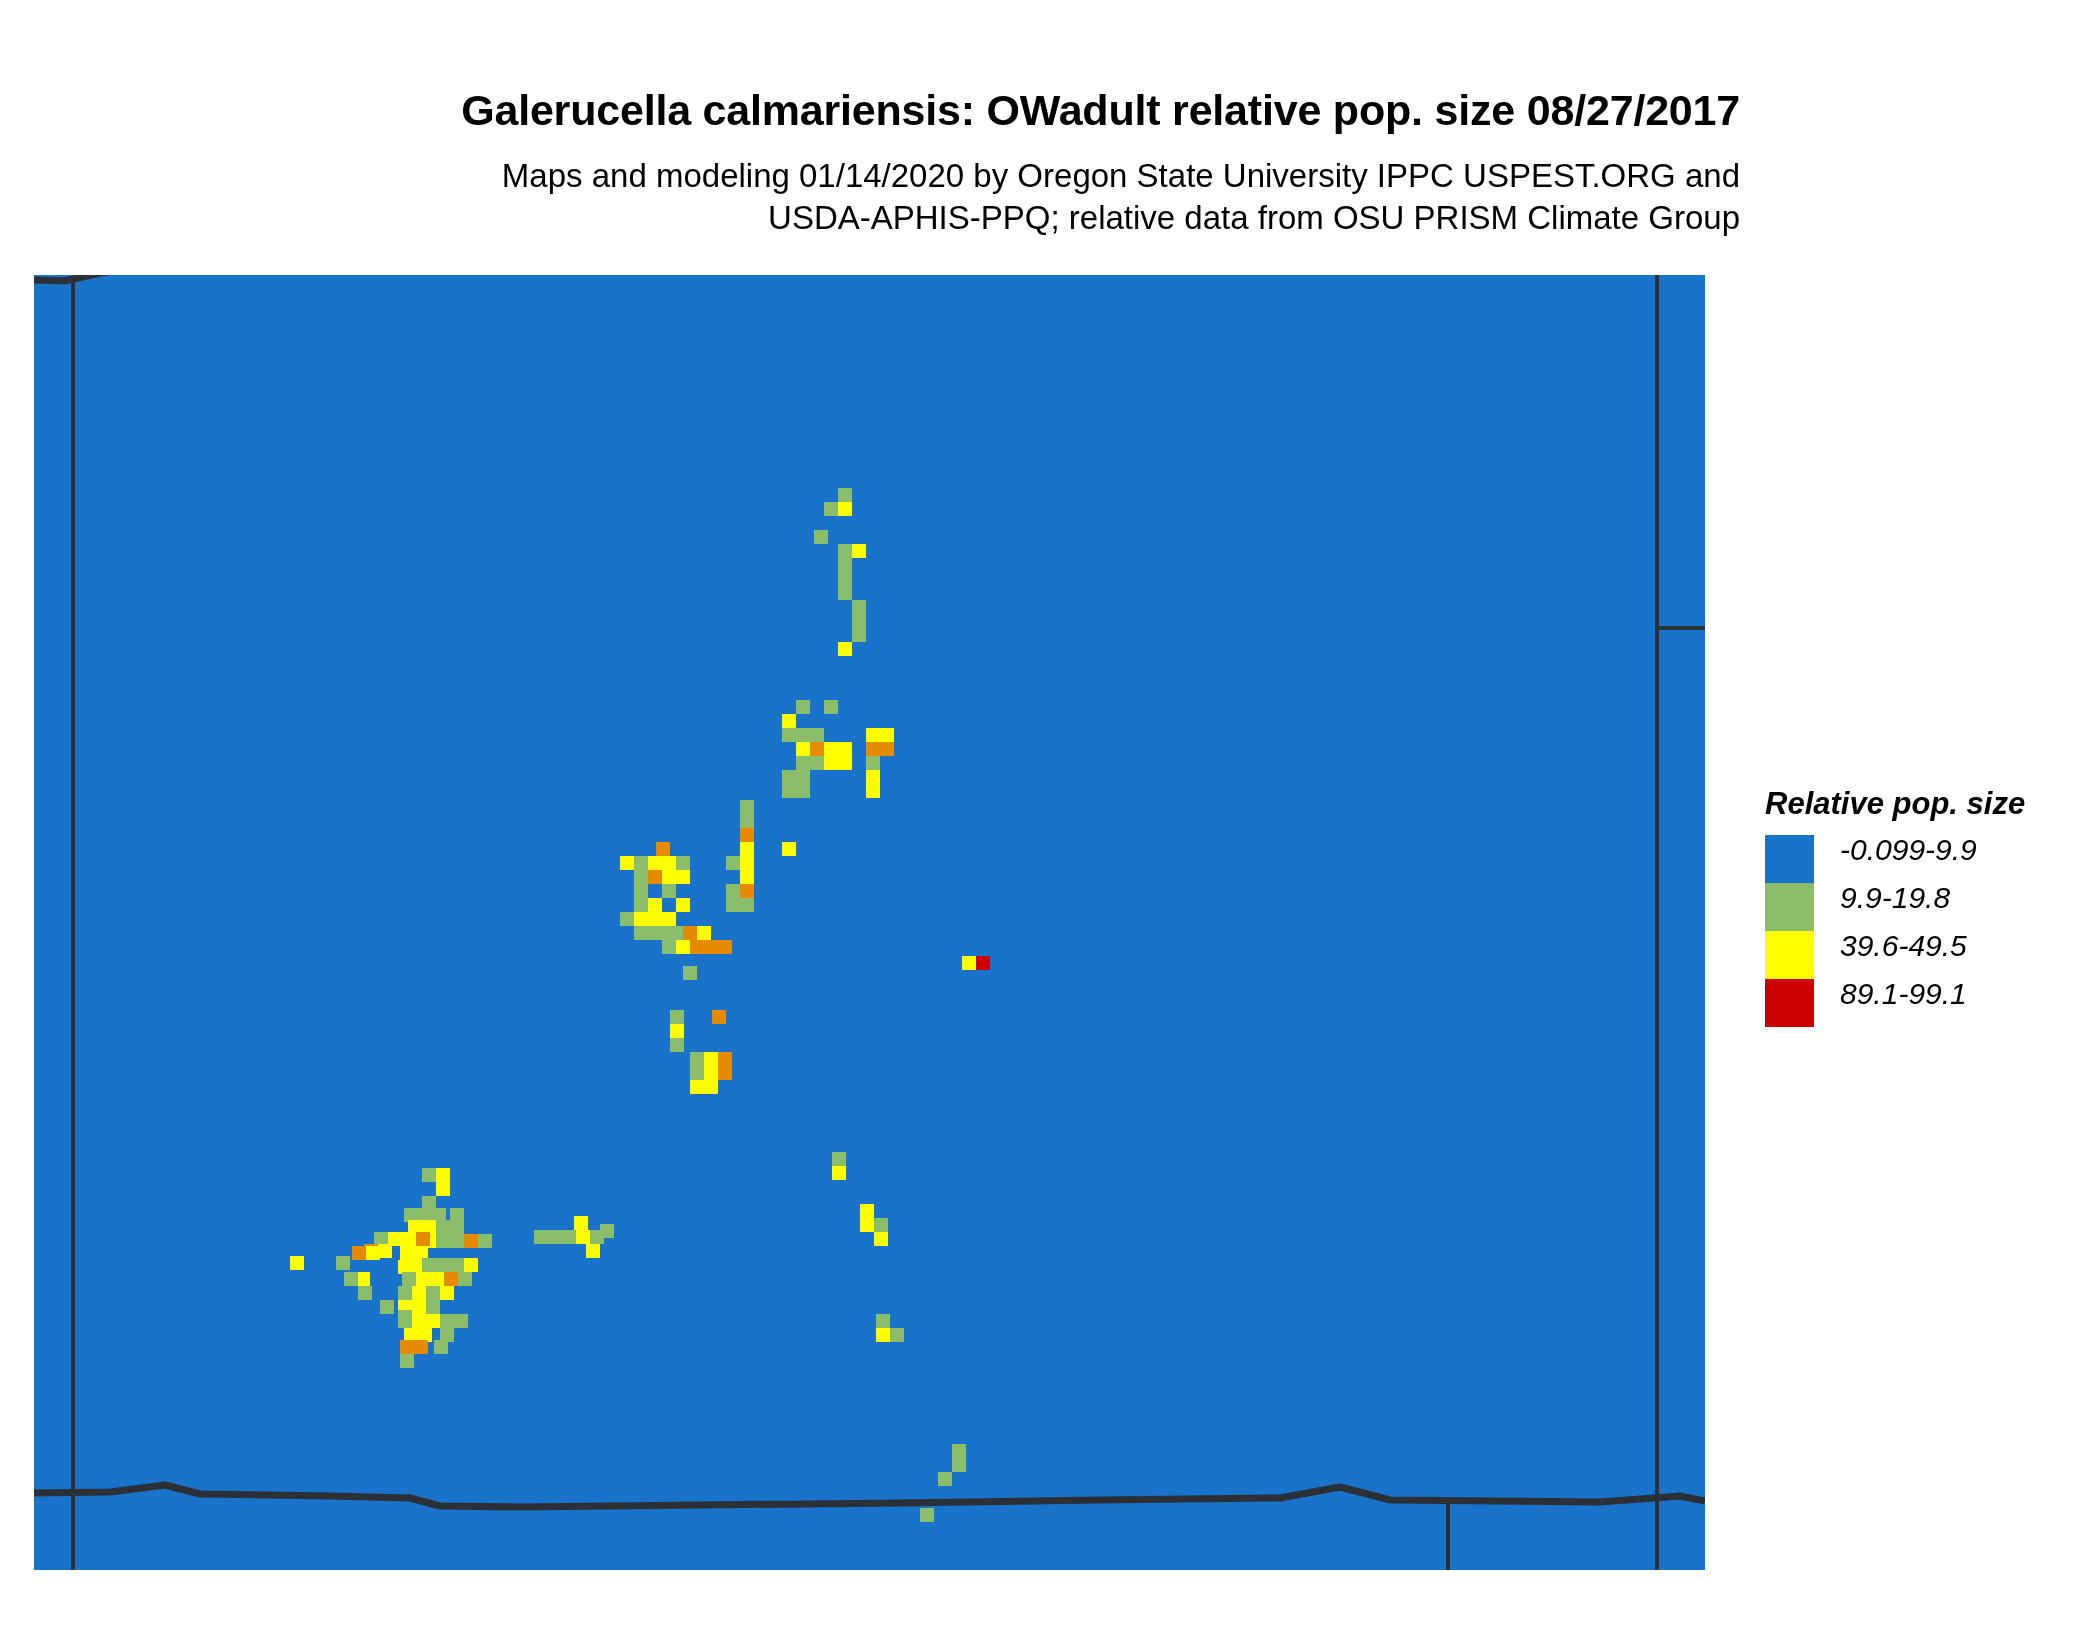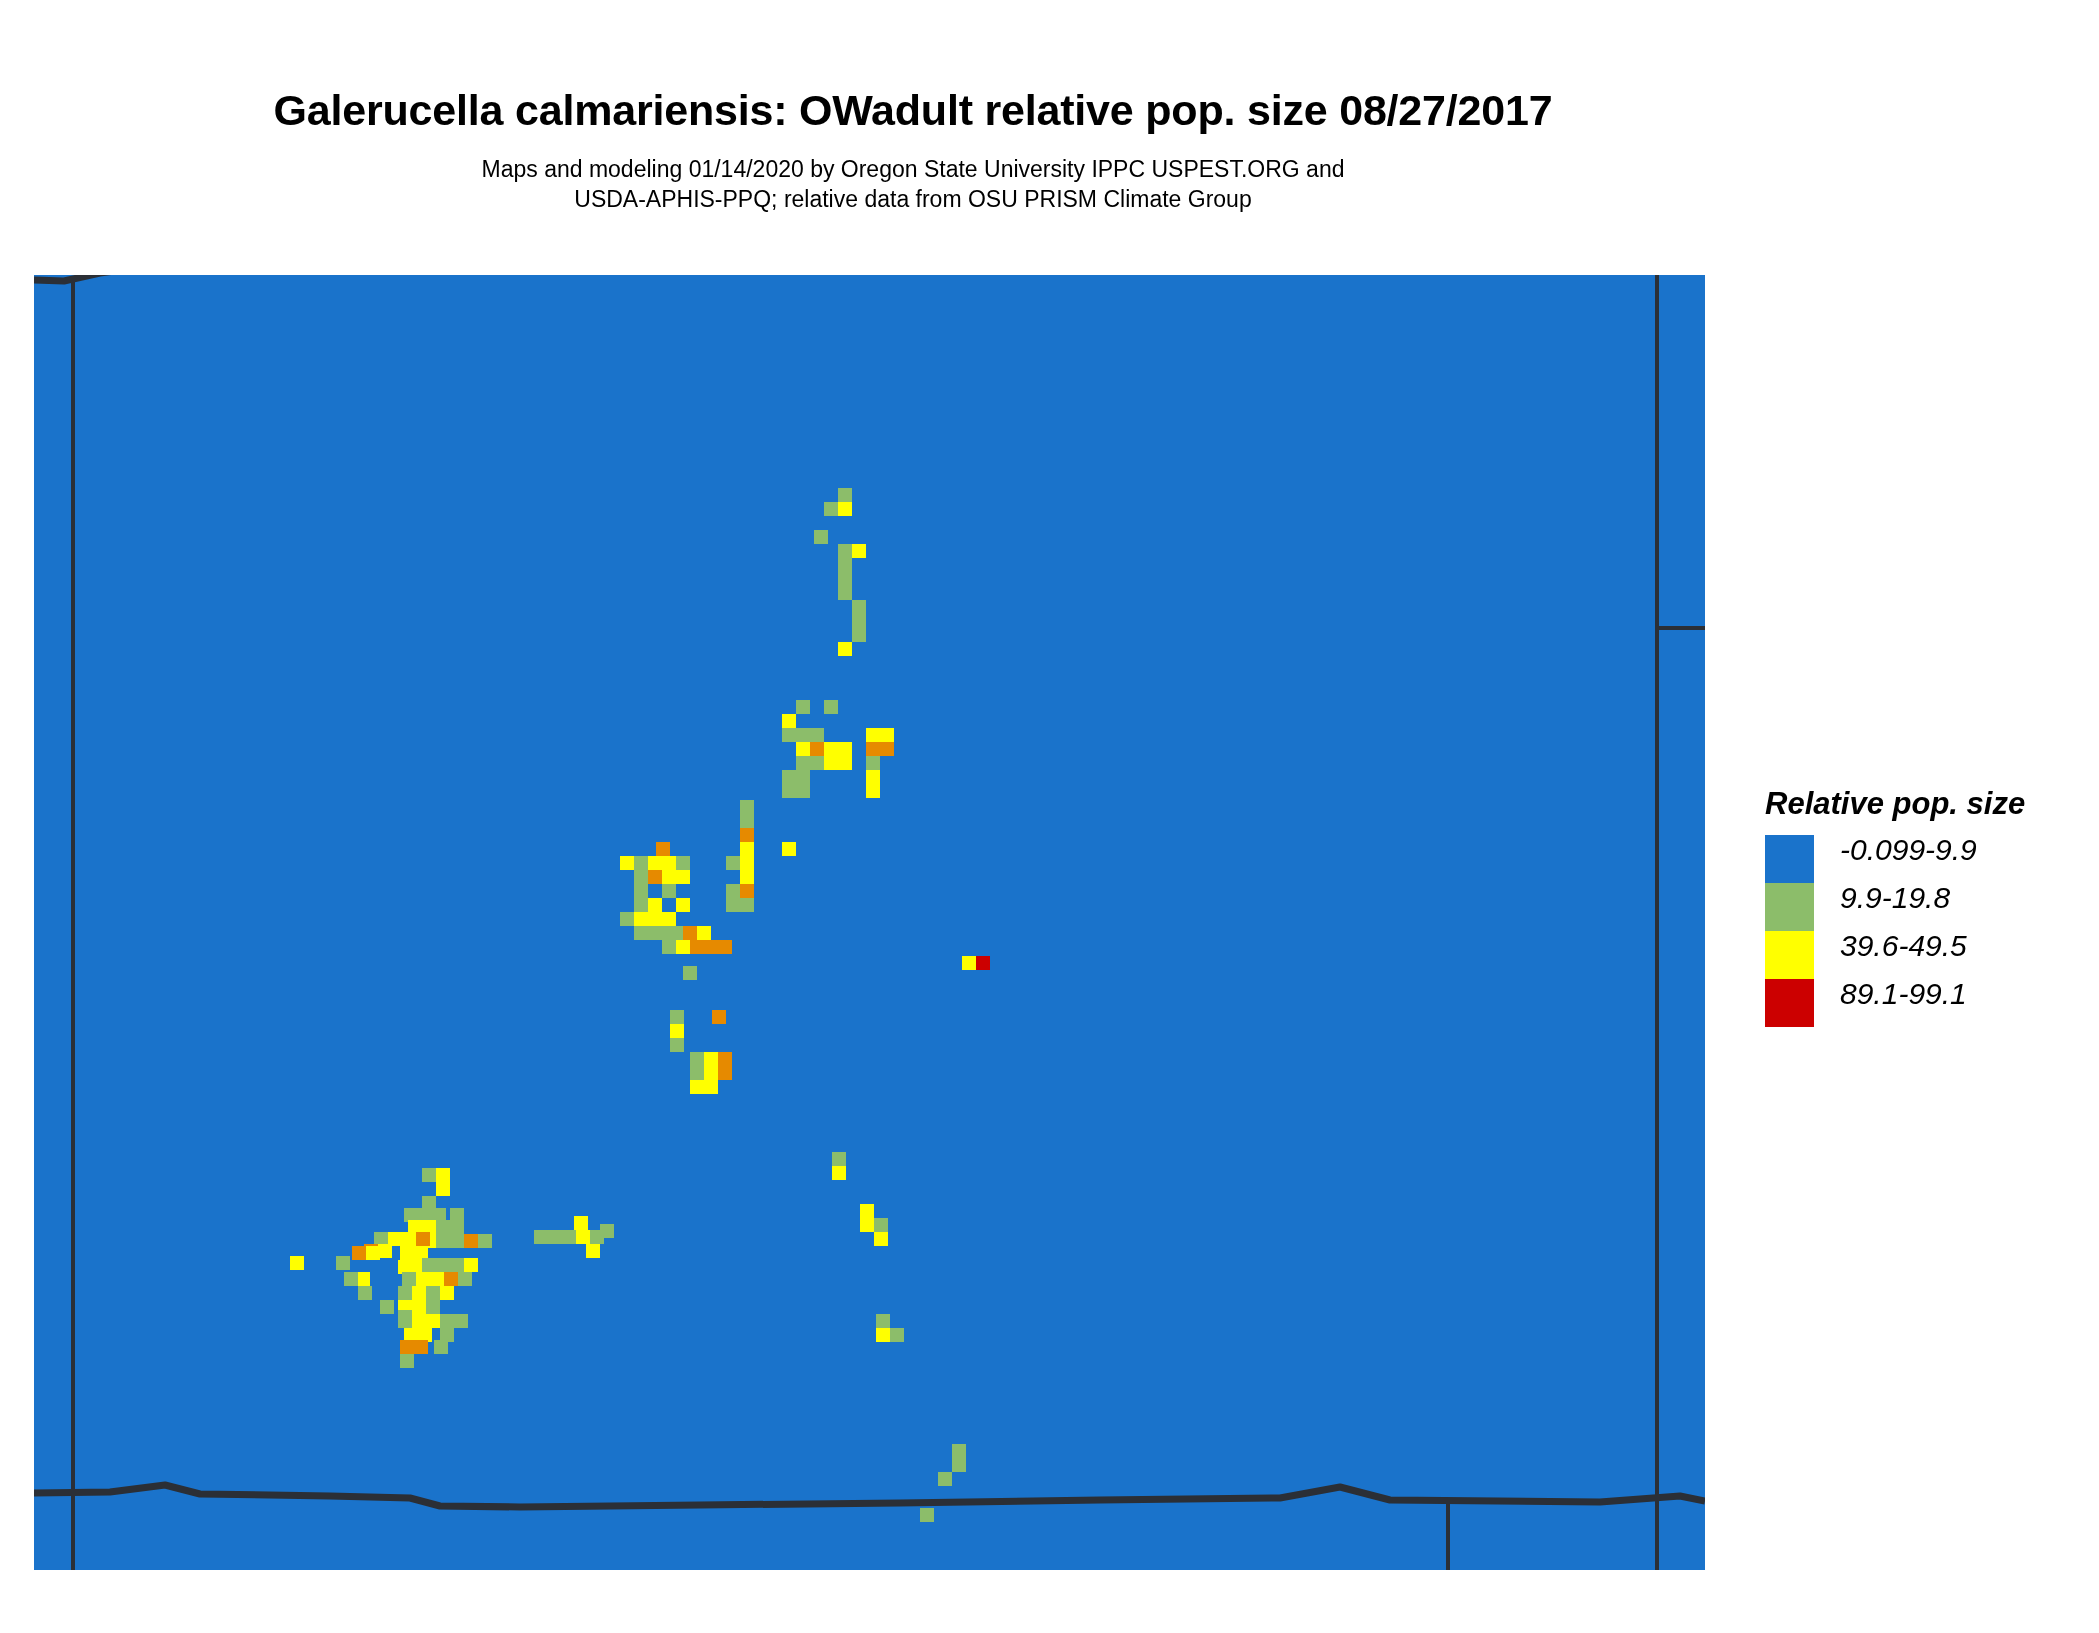--- a/index.html
+++ b/index.html
@@ -14,35 +14,34 @@
     font-family: "Liberation Sans", sans-serif;
     overflow: hidden;
   }
 
   
   #title-block {
     position: absolute;
     left: 0;
     top: 0;
     width: 1740px;
-    text-align: center;
-    padding-left: 43px;
+    text-align: right;
   }
   #map-title {
     font-size: 43px;
     font-weight: bold;
     color: #000000;
     letter-spacing: -0.2px;
     margin: 0;
     padding-top: 88px;
     line-height: 1.05;
     white-space: nowrap;
   }
   #map-subtitle {
-    font-size: 23px;
+    font-size: 33px;
     font-weight: normal;
     color: #000000;
     margin: 0;
     padding-top: 22px;
     line-height: 1.28;
   }
   #map-subtitle .sub-line {
     display: block;
   }
 

